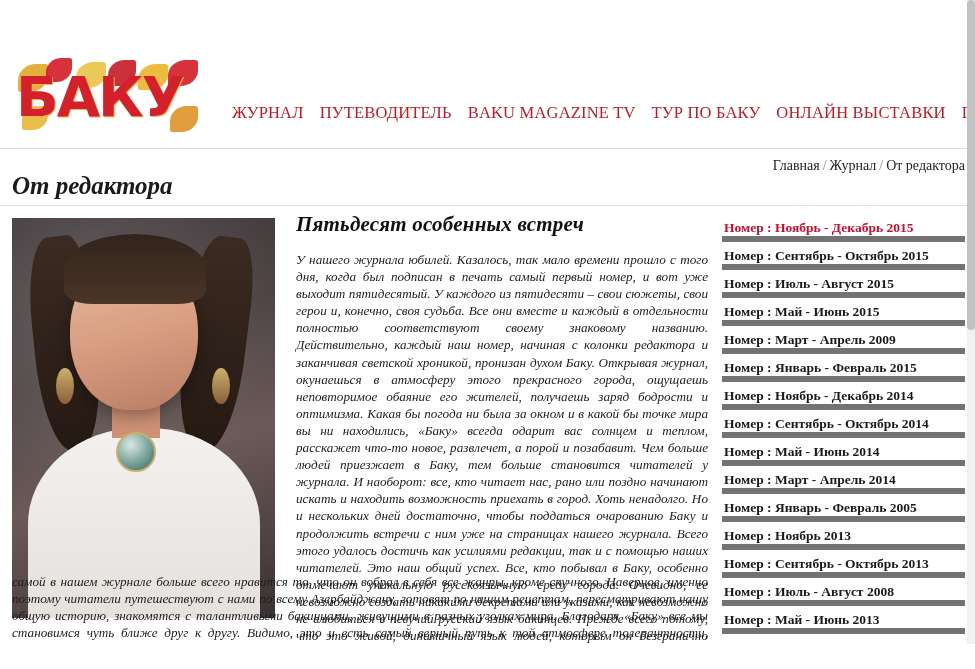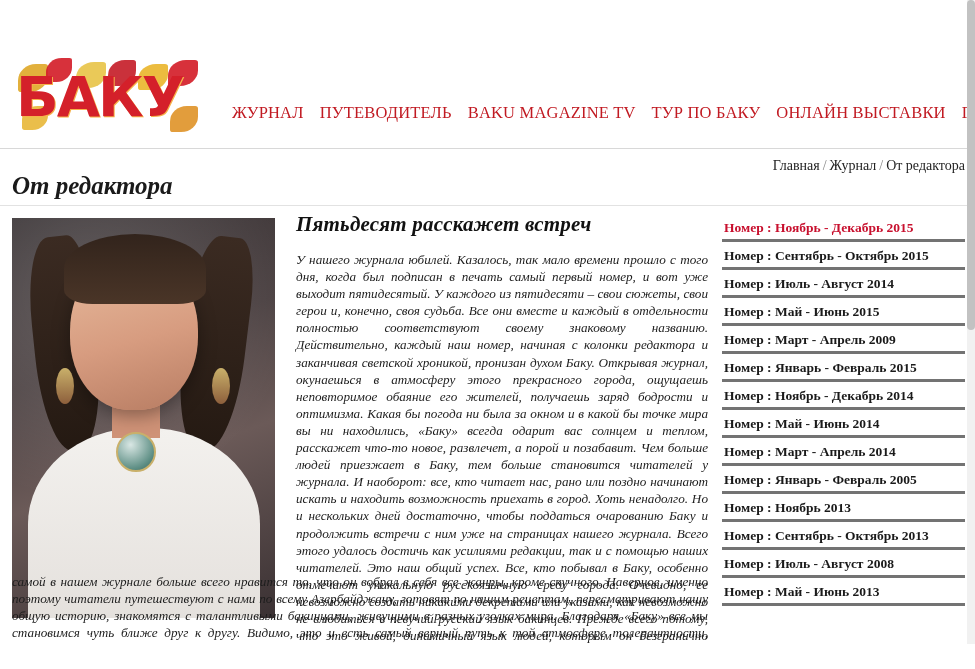--- a/index.html
+++ b/index.html
@@ -232,21 +232,21 @@
   .sidebar {
     position: absolute;
     left: 722px;
     top: 214px;
     width: 243px;
   }
   .issue {
     display: block;
     height: 28px;
     line-height: 28px;
-    border-bottom: 3px solid #737373;
+    border-bottom: 6px solid #737373;
     font-family: "Liberation Serif", serif;
     font-weight: bold;
     font-size: 13.5px;
     color: #1a1a1a;
     text-decoration: none;
     padding-left: 2px;
     white-space: nowrap;
   }
   .issue.active { color: #c8102e; }
   .issue:first-child { border-top: none; }
@@ -306,36 +306,37 @@
     <div class="body"></div>
     <div class="neck"></div>
     <div class="face"></div>
     <div class="hair-top"></div>
     <div class="earring-l"></div>
     <div class="earring-r"></div>
     <div class="necklace"></div>
   </div>
 
   <div class="article">
-    <h2>Пятьдесят расскажет встреч</h2>
+    <h2>Пятьдесят особенных встреч</h2>
     <p>У нашего журнала юбилей. Казалось, так мало времени прошло с того дня, когда был подписан в печать самый первый номер, и вот уже выходит пятидесятый. У каждого из пятидесяти – свои сюжеты, свои герои и, конечно, своя судьба. Все они вместе и каждый в отдельности полностью соответствуют своему знаковому названию. Действительно, каждый наш номер, начиная с колонки редактора и заканчивая светской хроникой, пронизан духом Баку. Открывая журнал, окунаешься в атмосферу этого прекрасного города, ощущаешь неповторимое обаяние его жителей, получаешь заряд бодрости и оптимизма. Какая бы погода ни была за окном и в какой бы точке мира вы ни находились, «Баку» всегда одарит вас солнцем и теплом, расскажет что-то новое, развлечет, а порой и позабавит. Чем больше людей приезжает в Баку, тем больше становится читателей у журнала. И наоборот: все, кто читает нас, рано или поздно начинают искать и находить возможность приехать в город. Хоть ненадолго. Но и нескольких дней достаточно, чтобы поддаться очарованию Баку и продолжить встречи с ним уже на страницах нашего журнала. Всего этого удалось достичь как усилиями редакции, так и с помощью наших читателей. Это наш общий успех. Все, кто побывал в Баку, особенно отмечают уникальную русскоязычную среду города. Очевидно, ее невозможно создать никакими декретами или указами, как невозможно не влюбиться в певучий русский язык бакинцев. Прежде всего потому, что это живой, динамичный язык людей, которым он безгранично дорог. Может быть, этим и предопределяется востребованность русской культуры в Баку. Мне</p>
   </div>
 
   <div class="article-wide">
     <p>самой в нашем журнале больше всего нравится то, что он вобрал в себя все жанры, кроме скучного. Наверное, именно поэтому читатели путешествуют с нами по всему Азербайджану, готовят по нашим рецептам, пересматривают нашу общую историю, знакомятся с талантливыми бакинцами, живущими в разных уголках мира. Благодаря «Баку» все мы становимся чуть ближе друг к другу. Видимо, это и есть самый верный путь к той атмосфере толерантности, взаимопонимания и взаимоуважения, без которой немыслим</p>
   </div>
 
   <div class="sidebar">
     <a href="#" class="issue active">Номер : Ноябрь - Декабрь 2015</a>
     <a href="#" class="issue">Номер : Сентябрь - Октябрь 2015</a>
-    <a href="#" class="issue">Номер : Июль - Август 2014</a>
+    <a href="#" class="issue">Номер : Июль - Август 2015</a>
     <a href="#" class="issue">Номер : Май - Июнь 2015</a>
     <a href="#" class="issue">Номер : Март - Апрель 2009</a>
     <a href="#" class="issue">Номер : Январь - Февраль 2015</a>
     <a href="#" class="issue">Номер : Ноябрь - Декабрь 2014</a>
+    <a href="#" class="issue">Номер : Сентябрь - Октябрь 2014</a>
     <a href="#" class="issue">Номер : Май - Июнь 2014</a>
     <a href="#" class="issue">Номер : Март - Апрель 2014</a>
     <a href="#" class="issue">Номер : Январь - Февраль 2005</a>
     <a href="#" class="issue">Номер : Ноябрь 2013</a>
     <a href="#" class="issue">Номер : Сентябрь - Октябрь 2013</a>
     <a href="#" class="issue">Номер : Июль - Август 2008</a>
     <a href="#" class="issue">Номер : Май - Июнь 2013</a>
   </div>
 
   <div class="scrollbar">

